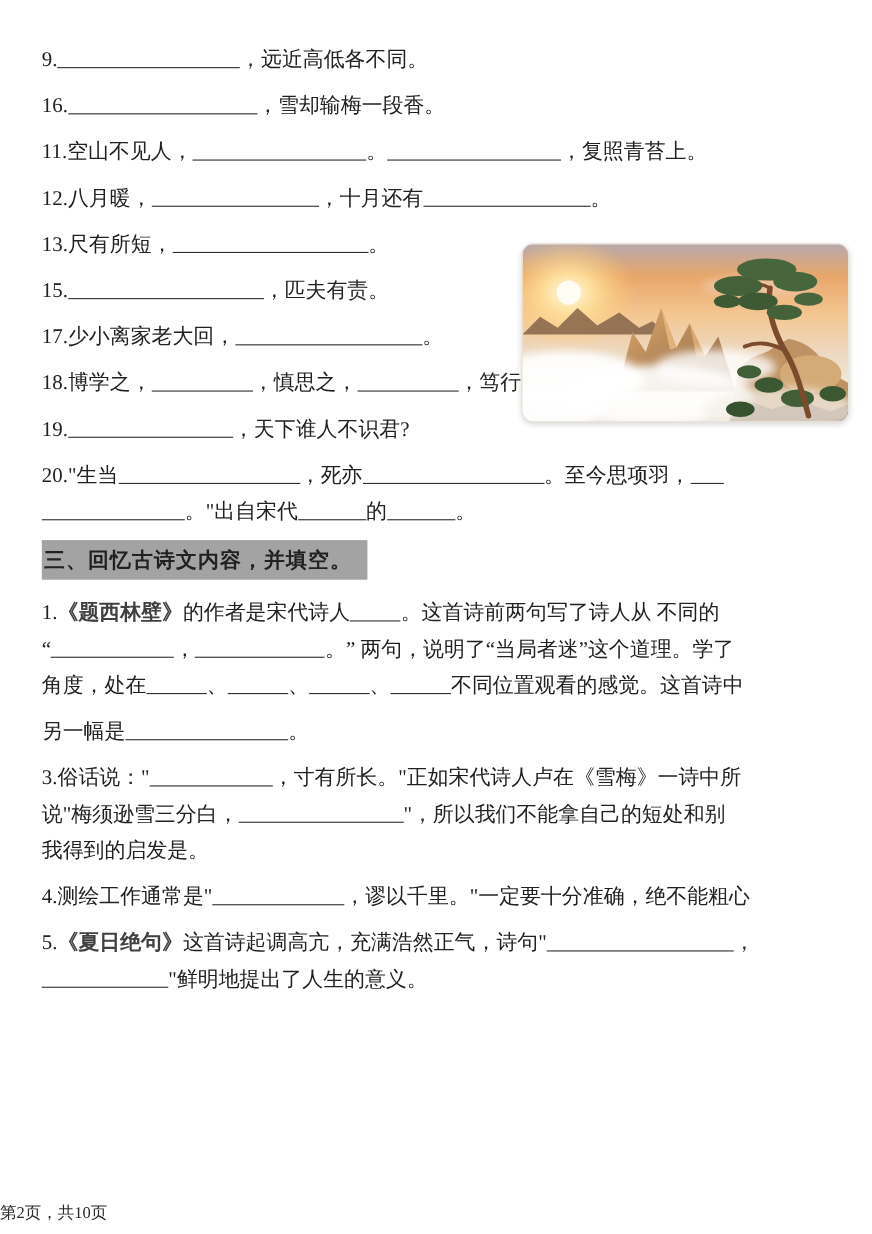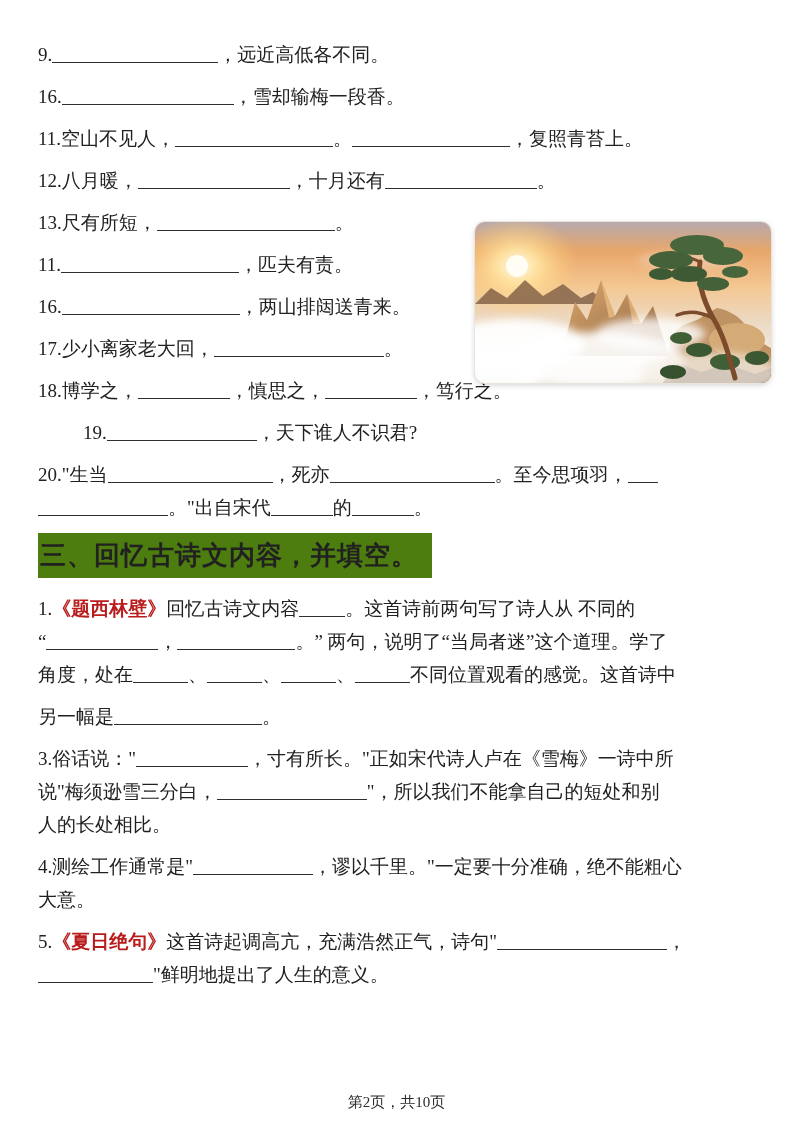--- a/index.html
+++ b/index.html
@@ -15,35 +15,34 @@
     overflow:hidden;
   }
   .q{margin:0 0 9px 0;}
   .tline{line-height:33px;white-space:nowrap;}
   .blank{
     display:inline-block;
     height:2px;
     border-bottom:1.7px solid #2e2e2e;
     transform:translateY(2px);
   }
-  .red{color:#b91c1c;font-weight:bold;}
+  .red{color:#404040;font-weight:bold;}
   .sec{margin:4px 0 14px 0;}
   .sec .hl{
     display:inline-block;
-    background:#4d7c0f;
-    font-size:26px;
+    background:#a3a3a3;
+    font-size:19px;
     font-weight:bold;
     padding:5px 14px 5px 2px;
     letter-spacing:1px;
   }
-  .extra-top{margin-top:8px;margin-left:45px;}
+  .extra-top{margin-top:8px;}
   .footer{
     position:absolute;
     left:0;right:0;bottom:10px;
-    text-align:center;
     font-size:15px;
     color:#2a2a2a;
   }
   .photo{
     position:absolute;
     left:475px;top:222px;
     width:296px;height:161px;
     border-radius:10px;
     overflow:hidden;
     box-shadow:0 0 0 1px #e8e4de, 0 2px 6px rgba(0,0,0,.18);
@@ -66,24 +65,21 @@
     <div class="q">
         <div class="tline"><span>11.空山不见人，</span><span class="blank" style="width: 158px;"></span><span>。</span><span class="blank" style="width: 158px;"></span><span>，复照青苔上。</span></div>
       </div>
     <div class="q">
         <div class="tline"><span>12.八月暖，</span><span class="blank" style="width: 152px;"></span><span>，十月还有</span><span class="blank" style="width: 152px;"></span><span>。</span></div>
       </div>
     <div class="q">
         <div class="tline"><span>13.尺有所短，</span><span class="blank" style="width: 178px;"></span><span>。</span></div>
       </div>
     <div class="q">
-        <div class="tline"><span>11.</span><span class="blank" style="width: 178px;"></span><span>，匹夫有责。</span></div>
-      </div>
-    <div class="q">
-        <div class="tline"><span>16.</span><span class="blank" style="width: 178px;"></span><span>，两山排闼送青来。</span></div>
+        <div class="tline"><span>15.</span><span class="blank" style="width: 178px;"></span><span>，匹夫有责。</span></div>
       </div>
     <div class="q">
         <div class="tline"><span>17.少小离家老大回，</span><span class="blank" style="width: 170px;"></span><span>。</span></div>
       </div>
     <div class="q">
         <div class="tline"><span>18.博学之，</span><span class="blank" style="width: 92px;"></span><span>，慎思之，</span><span class="blank" style="width: 92px;"></span><span>，笃行之。</span></div>
       </div>
     <div class="q extra-top">
         <div class="tline"><span>19.</span><span class="blank" style="width: 150px;"></span><span>，天下谁人不识君?</span></div>
       </div>
@@ -92,35 +88,34 @@
         <div class="tline"><span class="blank" style="width: 130px;"></span><span>。"出自宋代</span><span class="blank" style="width: 62px;"></span><span>的</span><span class="blank" style="width: 62px;"></span><span>。</span></div>
       </div>
   </div>
 
   <div class="sec">
     <span class="hl">三、回忆古诗文内容，并填空。</span>
   </div>
 
   <div>
     <div class="q">
-        <div class="tline"><span>1.</span><span class="red">《题西林壁》</span><span>回忆古诗文内容</span><span class="blank" style="width: 46px;"></span><span>。这首诗前两句写了诗人从 不同的</span></div>
+        <div class="tline"><span>1.</span><span class="red">《题西林壁》</span><span>的作者是宋代诗人</span><span class="blank" style="width: 46px;"></span><span>。这首诗前两句写了诗人从 不同的</span></div>
         <div class="tline"><span>“</span><span class="blank" style="width: 112px;"></span><span>，</span><span class="blank" style="width: 118px;"></span><span>。” 两句，说明了“当局者迷”这个道理。学了</span></div>
         <div class="tline"><span>角度，处在</span><span class="blank" style="width: 55px;"></span><span>、</span><span class="blank" style="width: 55px;"></span><span>、</span><span class="blank" style="width: 55px;"></span><span>、</span><span class="blank" style="width: 55px;"></span><span>不同位置观看的感觉。这首诗中</span></div>
       </div>
     <div class="q">
         <div class="tline"><span>另一幅是</span><span class="blank" style="width: 148px;"></span><span>。</span></div>
       </div>
     <div class="q">
         <div class="tline"><span>3.俗话说："</span><span class="blank" style="width: 112px;"></span><span>，寸有所长。"正如宋代诗人卢在《雪梅》一诗中所</span></div>
         <div class="tline"><span>说"梅须逊雪三分白，</span><span class="blank" style="width: 150px;"></span><span>"，所以我们不能拿自己的短处和别</span></div>
-        <div class="tline"><span>人的长处相比。</span></div>
+        <div class="tline"><span>我得到的启发是。</span></div>
       </div>
     <div class="q">
         <div class="tline"><span>4.测绘工作通常是"</span><span class="blank" style="width: 120px;"></span><span>，谬以千里。"一定要十分准确，绝不能粗心</span></div>
-        <div class="tline"><span>大意。</span></div>
       </div>
     <div class="q">
         <div class="tline"><span>5.</span><span class="red">《夏日绝句》</span><span>这首诗起调高亢，充满浩然正气，诗句"</span><span class="blank" style="width: 170px;"></span><span>，</span></div>
         <div class="tline"><span class="blank" style="width: 115px;"></span><span>"鲜明地提出了人生的意义。</span></div>
       </div>
   </div>
 
   <div class="photo">
     <svg width="296" height="161" viewBox="0 0 296 161">
       <defs>

